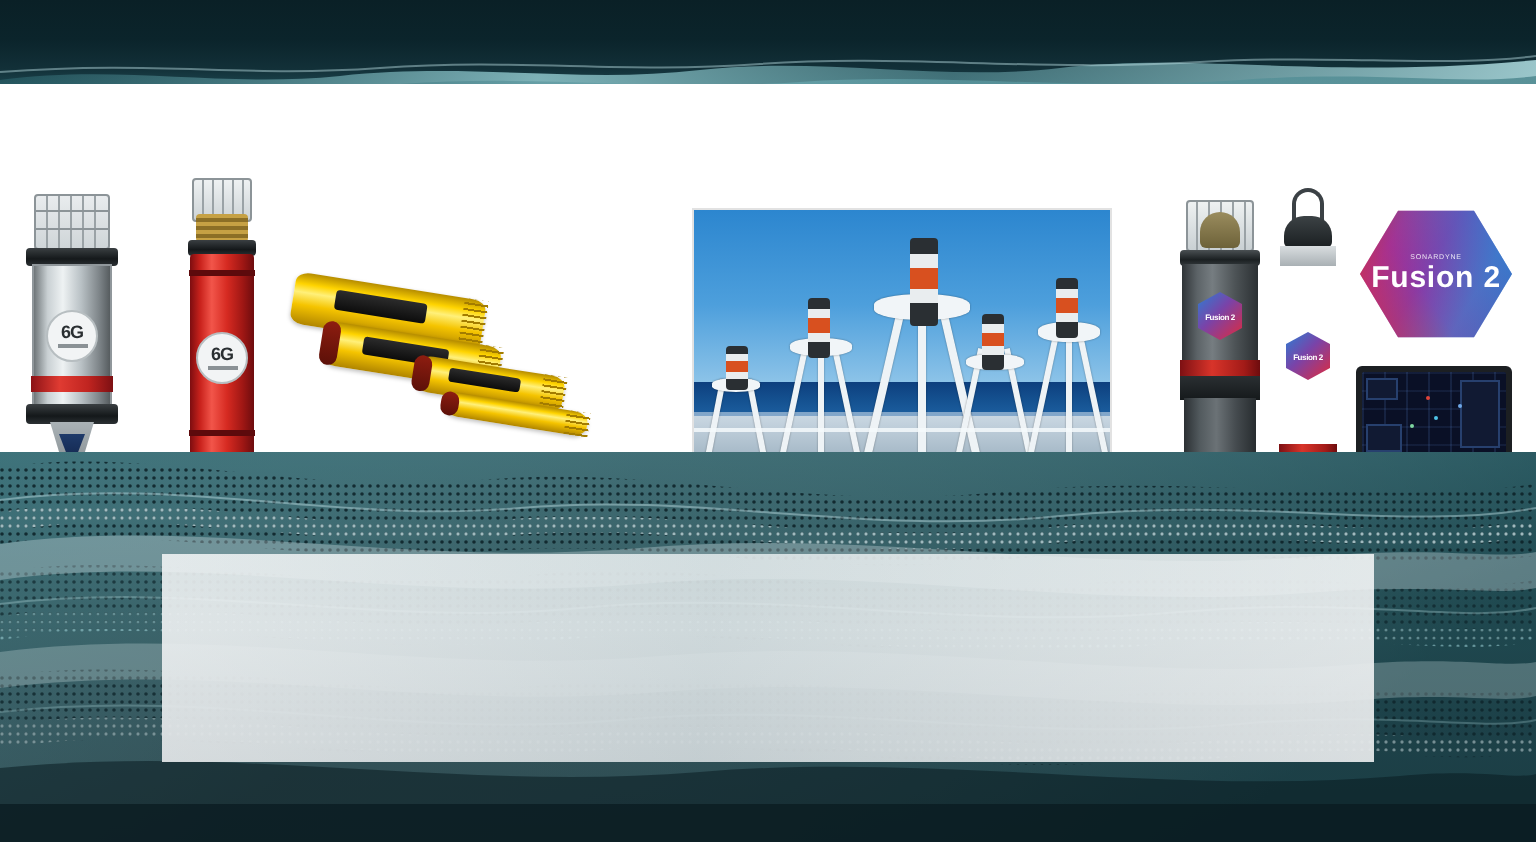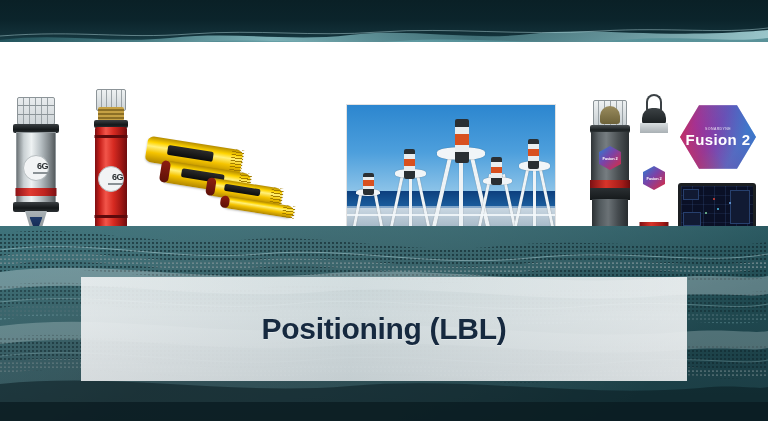--- a/index.html
+++ b/index.html
@@ -40,21 +40,21 @@
   .d1-collar2{position:absolute;left:50%;transform:translateX(-50%);top:105px;width:46px;height:10px;
      border-radius:2px;background:linear-gradient(180deg,#3a3f42,#14181a 60%,#2b3033);}
   .d1-nose{position:absolute;left:50%;transform:translateX(-50%);top:114px;width:22px;height:30px;
      background:linear-gradient(180deg,#aab2b6,#7c8488);
      clip-path:polygon(0 0,100% 0,72% 68%,50% 100%,28% 68%);}
   .d1-nose-in{position:absolute;left:50%;transform:translateX(-50%);top:120px;width:13px;height:17px;
      background:linear-gradient(180deg,#1f3a6a,#0f2246);
      clip-path:polygon(0 0,100% 0,50% 100%);}
   .logo6g{position:absolute;left:50%;top:50%;transform:translate(-50%,-50%);
      width:24px;height:24px;border-radius:50%;background:#f2f4f5;border:1px solid #b7bec1;
-     display:flex;flex-direction:column;align-items:flex-end;justify-content:center;}
+     display:flex;flex-direction:column;align-items:center;justify-content:center;}
   .logo6g b{font-size:9px;line-height:9px;color:#2a2f32;font-weight:700;letter-spacing:-0.5px;}
   .logo6g i{display:block;width:15px;height:2px;background:#8a9195;margin-top:1px;}
 
   
   .d2{left:88px;top:47px;width:46px;height:165px;}
   .d2-cage{top:0;width:30px;height:22px;background:
       linear-gradient(90deg,transparent 0,transparent 4px,#9aa2a6 4px,#9aa2a6 5px,transparent 5px,transparent 9px,#9aa2a6 9px,#9aa2a6 10px,transparent 10px,transparent 14px,#9aa2a6 14px,#9aa2a6 15px,transparent 15px,transparent 19px,#9aa2a6 19px,#9aa2a6 20px,transparent 20px,transparent 24px,#9aa2a6 24px,#9aa2a6 25px,transparent 25px),
       linear-gradient(180deg,#eef1f2,#cdd3d6);}
   .d2-stack{position:absolute;left:50%;transform:translateX(-50%);top:18px;width:26px;height:14px;
      background:repeating-linear-gradient(180deg,#c6a144 0 2px,#8c6f26 2px 4px);border-radius:2px;}
@@ -399,17 +399,16 @@
       <path d="M0,24 C90,12 170,36 260,28 C350,20 430,42 530,32 C630,22 700,40 768,28" fill="none" stroke="#cfeef2" stroke-opacity=".4" stroke-width="1"></path>
       <path d="M0,76 C100,64 190,88 290,78 C390,68 480,90 590,80 C680,72 730,86 768,78" fill="none" stroke="#bfe4e8" stroke-opacity=".3" stroke-width="1"></path>
       <path d="M0,130 C110,118 200,144 310,134 C420,124 510,146 620,136 C700,129 742,140 768,134" fill="none" stroke="#b5dde2" stroke-opacity=".26" stroke-width="1"></path>
       <rect x="0" y="176" width="768" height="19" fill="#0a1b20" opacity=".75"></rect>
     </svg>
   </div>
 
   <div class="title-panel">
     <div class="tp-wash"></div>
     <div class="title-text">
-      <div>Positioning (LBL)</div>
     </div>
   </div>
 
 </div>
 
 </body></html>

